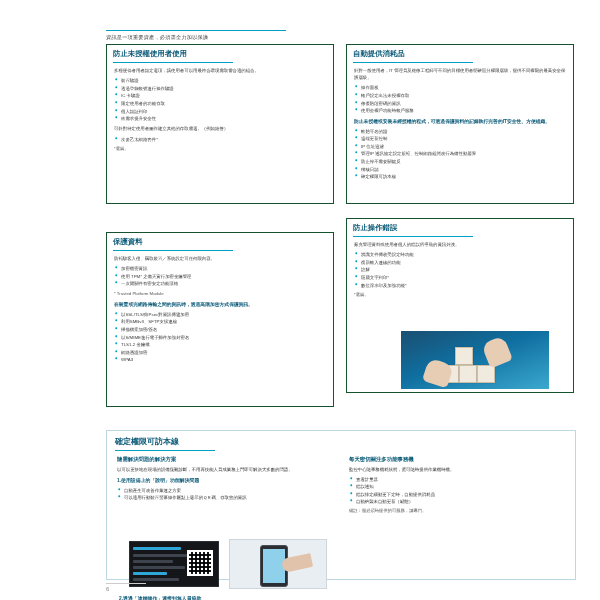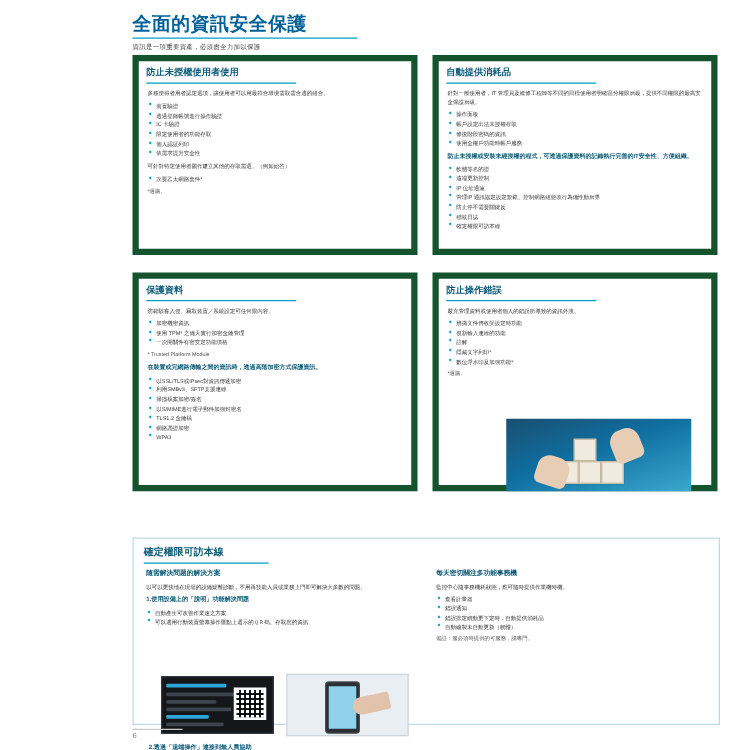--- a/index.html
+++ b/index.html
@@ -52,21 +52,21 @@
     position: absolute;
     left: 28px; top: 34px;
     font-size: 5.2px;
     color: #444;
     letter-spacing: 0.2px;
   }
 
   
   .panel {
     position: absolute;
-    border: 5px solid #14532d;
+    border: 1px solid #14532d;
     background: #ffffff;
     box-sizing: border-box;
   }
   .panel-head {
     position: absolute;
     left: 6px; top: 4px;
     font-size: 7.4px;
     font-weight: bold;
     color: #0b5a78;
   }
@@ -236,21 +236,20 @@
   }
 </style>
 </head>
 <body>
 
 <div class="page">
   <div class="left-rail"></div>
 
   <div class="content">
 
-    <div class="doc-title">全面的資訊安全保護</div>
     <div class="title-rule"></div>
     <div class="doc-subtitle">資訊是一項重要資產，必須盡全力加以保護</div>
 
     <div class="panel" style="left:28px; top:44px; width:228px; height:160px;">
       <div class="panel-head">防止未授權使用者使用</div>
       <div class="panel-head-rule" style="width:120px;"></div>
       <div class="panel-body">
         <div class="p">多種便得者用者認定選項，讓使用者可以用最符合環境需取需合適的組合。</div>
         <ul class="b">
           <li>裝置驗證</li>
@@ -285,21 +284,21 @@
           <li>遠端更新控制</li>
           <li>IP 位址過濾</li>
           <li>管理IP 通訊協定設定規範、控制網路組態改行為備性動層界</li>
           <li>防止停不需要關鍵反</li>
           <li>稽核日誌</li>
           <li>確定權限可訪本線</li>
         </ul>
       </div>
     </div>
 
-    <div class="panel" style="left:28px; top:218px; width:228px; height:175px;">
+    <div class="panel" style="left:28px; top:232px; width:228px; height:175px;">
       <div class="panel-head">保護資料</div>
       <div class="panel-head-rule" style="width:120px;"></div>
       <div class="panel-body">
         <div class="p">防範駭客入侵、竊取裝置／系統設定可任何限內容。</div>
         <ul class="b">
           <li>加密機密資訊</li>
           <li>使用 TPM* 之備天實行加密金鑰管理</li>
           <li>一次開關件有密安定功能項格</li>
         </ul>
         <div class="sub">* Trusted Platform Module</div>

